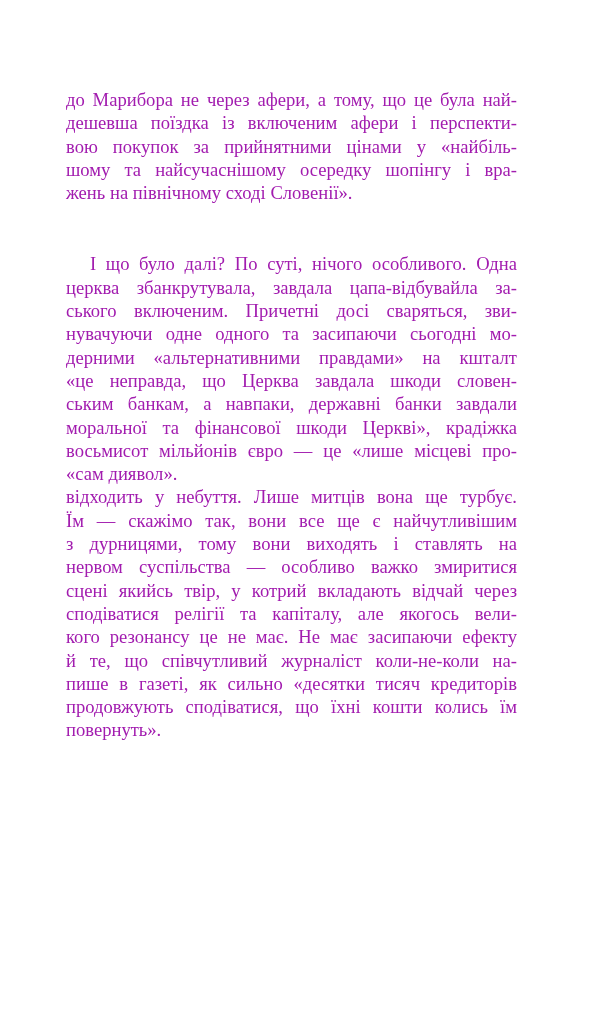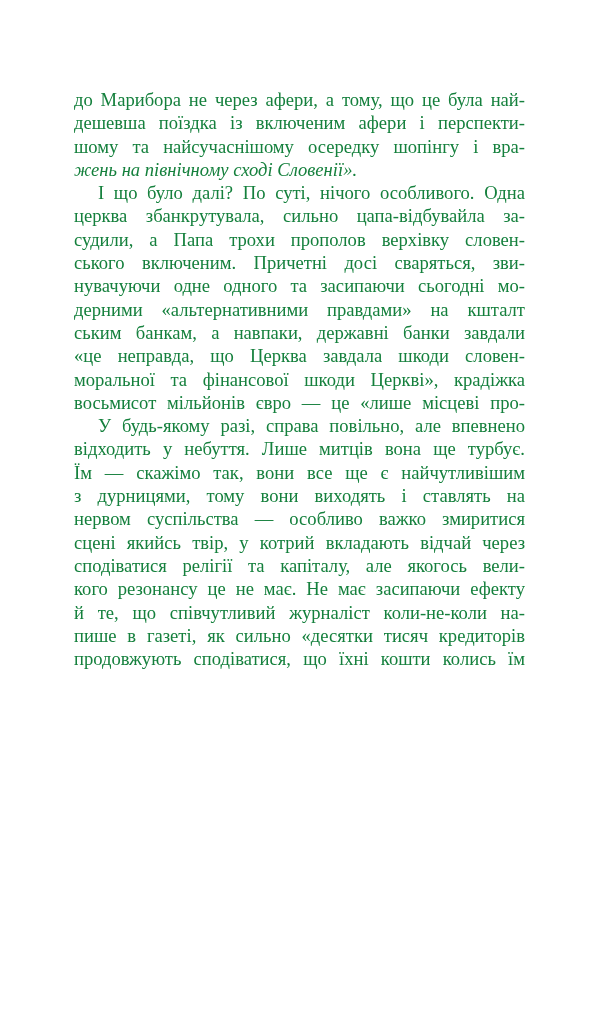--- a/index.html
+++ b/index.html
@@ -1,68 +1,69 @@
 <!DOCTYPE html>
 <html><head>
 <meta charset="utf-8">
 <style>
   html, body { margin: 0; padding: 0; background: #ffffff; }
   body { width: 609px; height: 1024px; position: relative; overflow: hidden; }
   .page {
     position: absolute;
-    left: 74px;
+    left: 66px;
     top: 88px;
     width: 451px;
     font-family: "Liberation Serif", "DejaVu Serif", serif;
     font-size: 18.6px;
     line-height: 23.3px;
-    color: #15803d;
+    color: #a21caf;
     text-align: justify;
     hyphens: manual;
   }
   .line {
     display: block;
     text-align: justify;
     text-align-last: justify;
     white-space: nowrap;
     overflow: visible;
     height: 23.3px;
   }
-  .line.last { text-align-last: left; font-style: italic; }
-  .line.indent { text-indent: 24px; }
+  .line.last { text-align-last: left; }
+  .line.indent { text-indent: 24px; margin-top: 48px; }
   .para { margin: 0; }
 </style>
 </head>
 <body>
 
 <div class="page">
   <div class="para">
     <span class="line">до Марибора не через афери, а тому, що це була най-</span>
     <span class="line">дешевша поїздка із включеним афери і перспекти-</span>
+    <span class="line">вою покупок за прийнятними цінами у «найбіль-</span>
     <span class="line">шому та найсучаснішому осередку шопінгу і вра-</span>
     <span class="line last">жень на північному сході Словенії».</span>
   </div>
   <div class="para">
     <span class="line indent">І що було далі? По суті, нічого особливого. Одна</span>
-    <span class="line">церква збанкрутувала, сильно цапа-відбувайла за-</span>
-    <span class="line">судили, а Папа трохи прополов верхівку словен-</span>
+    <span class="line">церква збанкрутувала, завдала цапа-відбувайла за-</span>
     <span class="line">ського включеним. Причетні досі сваряться, зви-</span>
     <span class="line">нувачуючи одне одного та засипаючи сьогодні мо-</span>
     <span class="line">дерними «альтернативними правдами» на кшталт</span>
+    <span class="line">«це неправда, що Церква завдала шкоди словен-</span>
     <span class="line">ським банкам, а навпаки, державні банки завдали</span>
-    <span class="line">«це неправда, що Церква завдала шкоди словен-</span>
     <span class="line">моральної та фінансової шкоди Церкві», крадіжка</span>
     <span class="line">восьмисот мільйонів євро — це «лише місцеві про-</span>
+    <span class="line last">«сам диявол».</span>
   </div>
   <div class="para">
-    <span class="line indent">У будь-якому разі, справа повільно, але впевнено</span>
     <span class="line">відходить у небуття. Лише митців вона ще турбує.</span>
     <span class="line">Їм — скажімо так, вони все ще є найчутливішим</span>
     <span class="line">з дурницями, тому вони виходять і ставлять на</span>
     <span class="line">нервом суспільства — особливо важко змиритися</span>
     <span class="line">сцені якийсь твір, у котрий вкладають відчай через</span>
     <span class="line">сподіватися релігії та капіталу, але якогось вели-</span>
     <span class="line">кого резонансу це не має. Не має засипаючи ефекту</span>
     <span class="line">й те, що співчутливий журналіст коли-не-коли на-</span>
     <span class="line">пише в газеті, як сильно «десятки тисяч кредиторів</span>
     <span class="line">продовжують сподіватися, що їхні кошти колись їм</span>
+    <span class="line last">повернуть».</span>
   </div>
 </div>
 
 </body></html>

